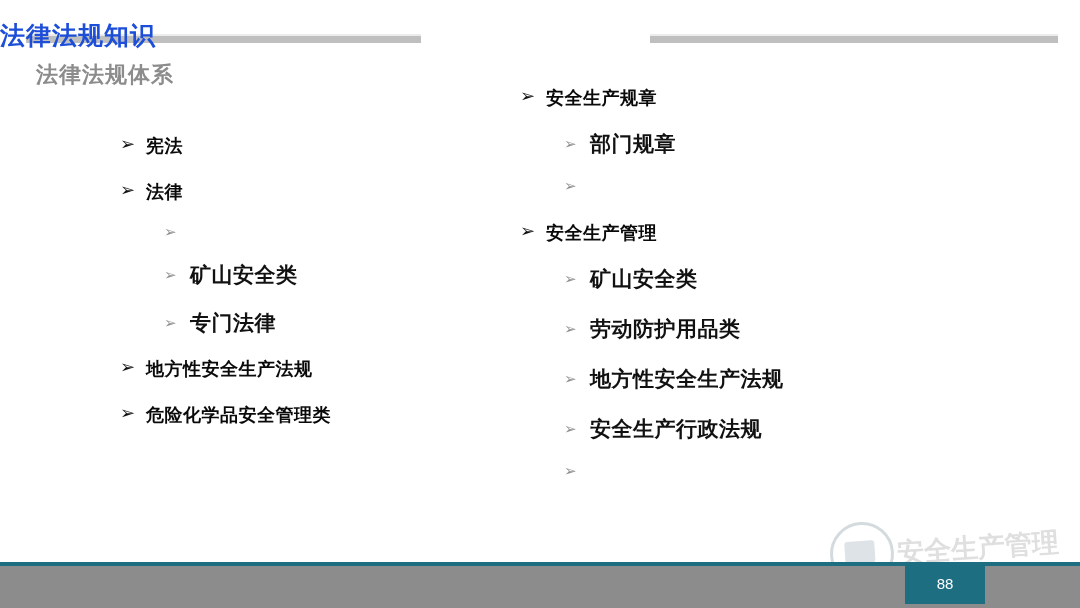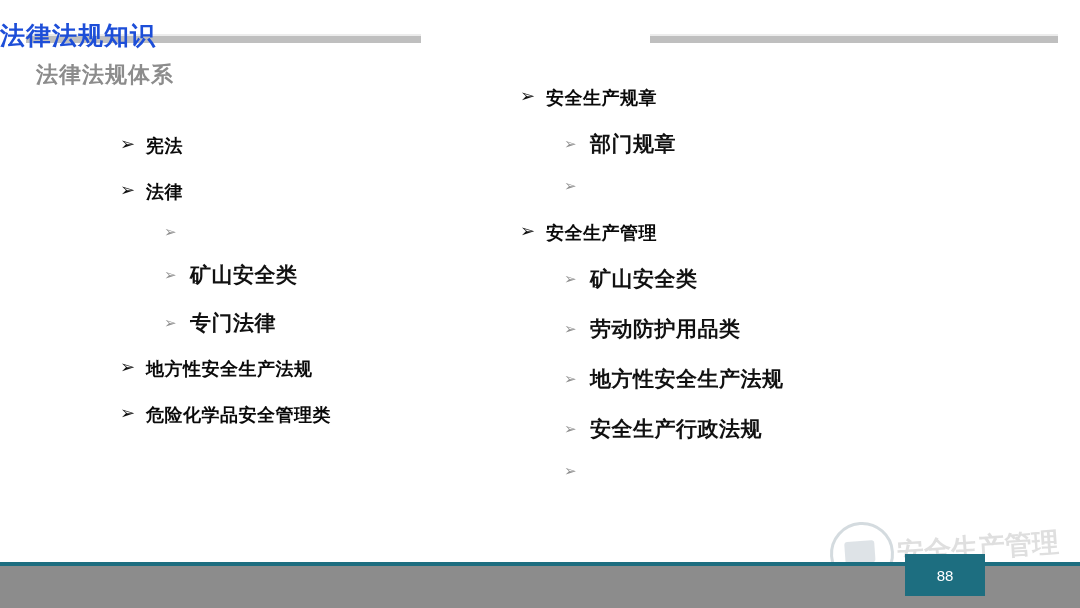--- a/index.html
+++ b/index.html
@@ -131,21 +131,21 @@
     left: 0;
     right: 0;
     bottom: 0;
     height: 42px;
     background: #8c8c8c;
     border-top: 4px solid #1d6e80;
   }
   .page-chip {
     position: absolute;
     right: 95px;
-    bottom: 12px;
+    bottom: 4px;
     width: 80px;
     height: 42px;
     background: #1d6e80;
     color: #ffffff;
     font-size: 15px;
     display: flex;
     align-items: center;
     justify-content: center;
   }
 

